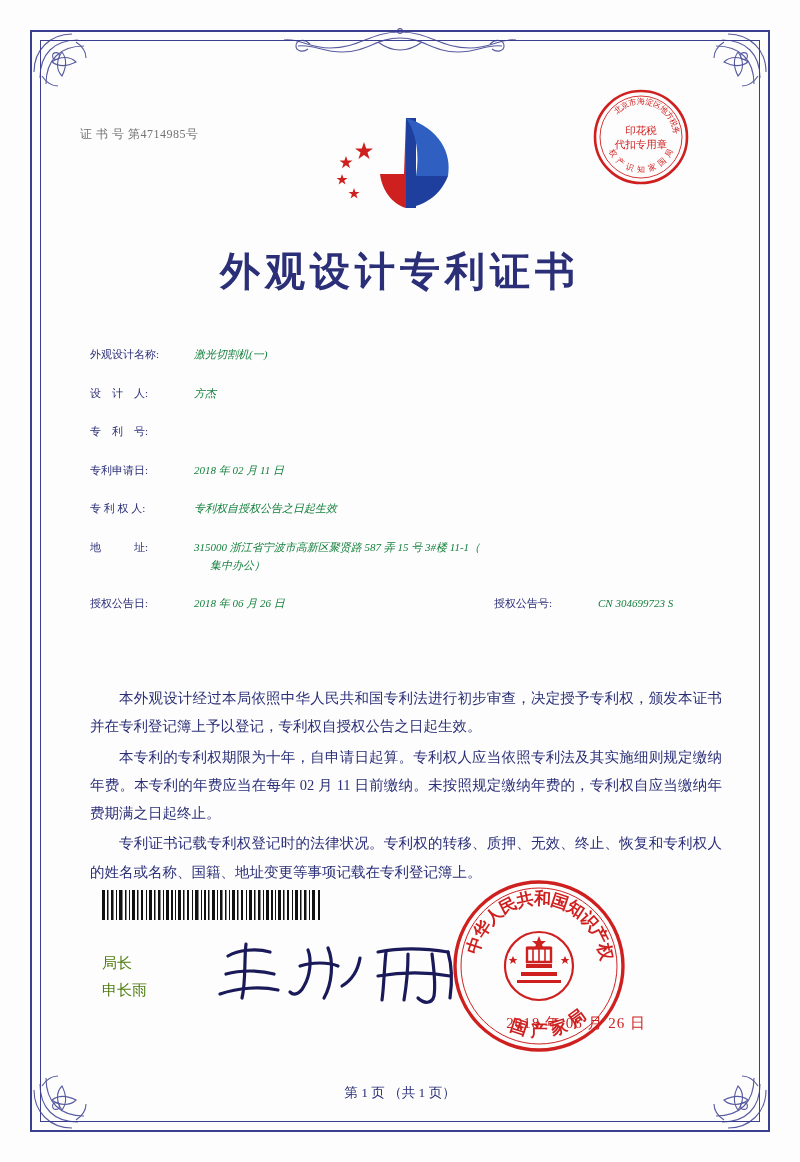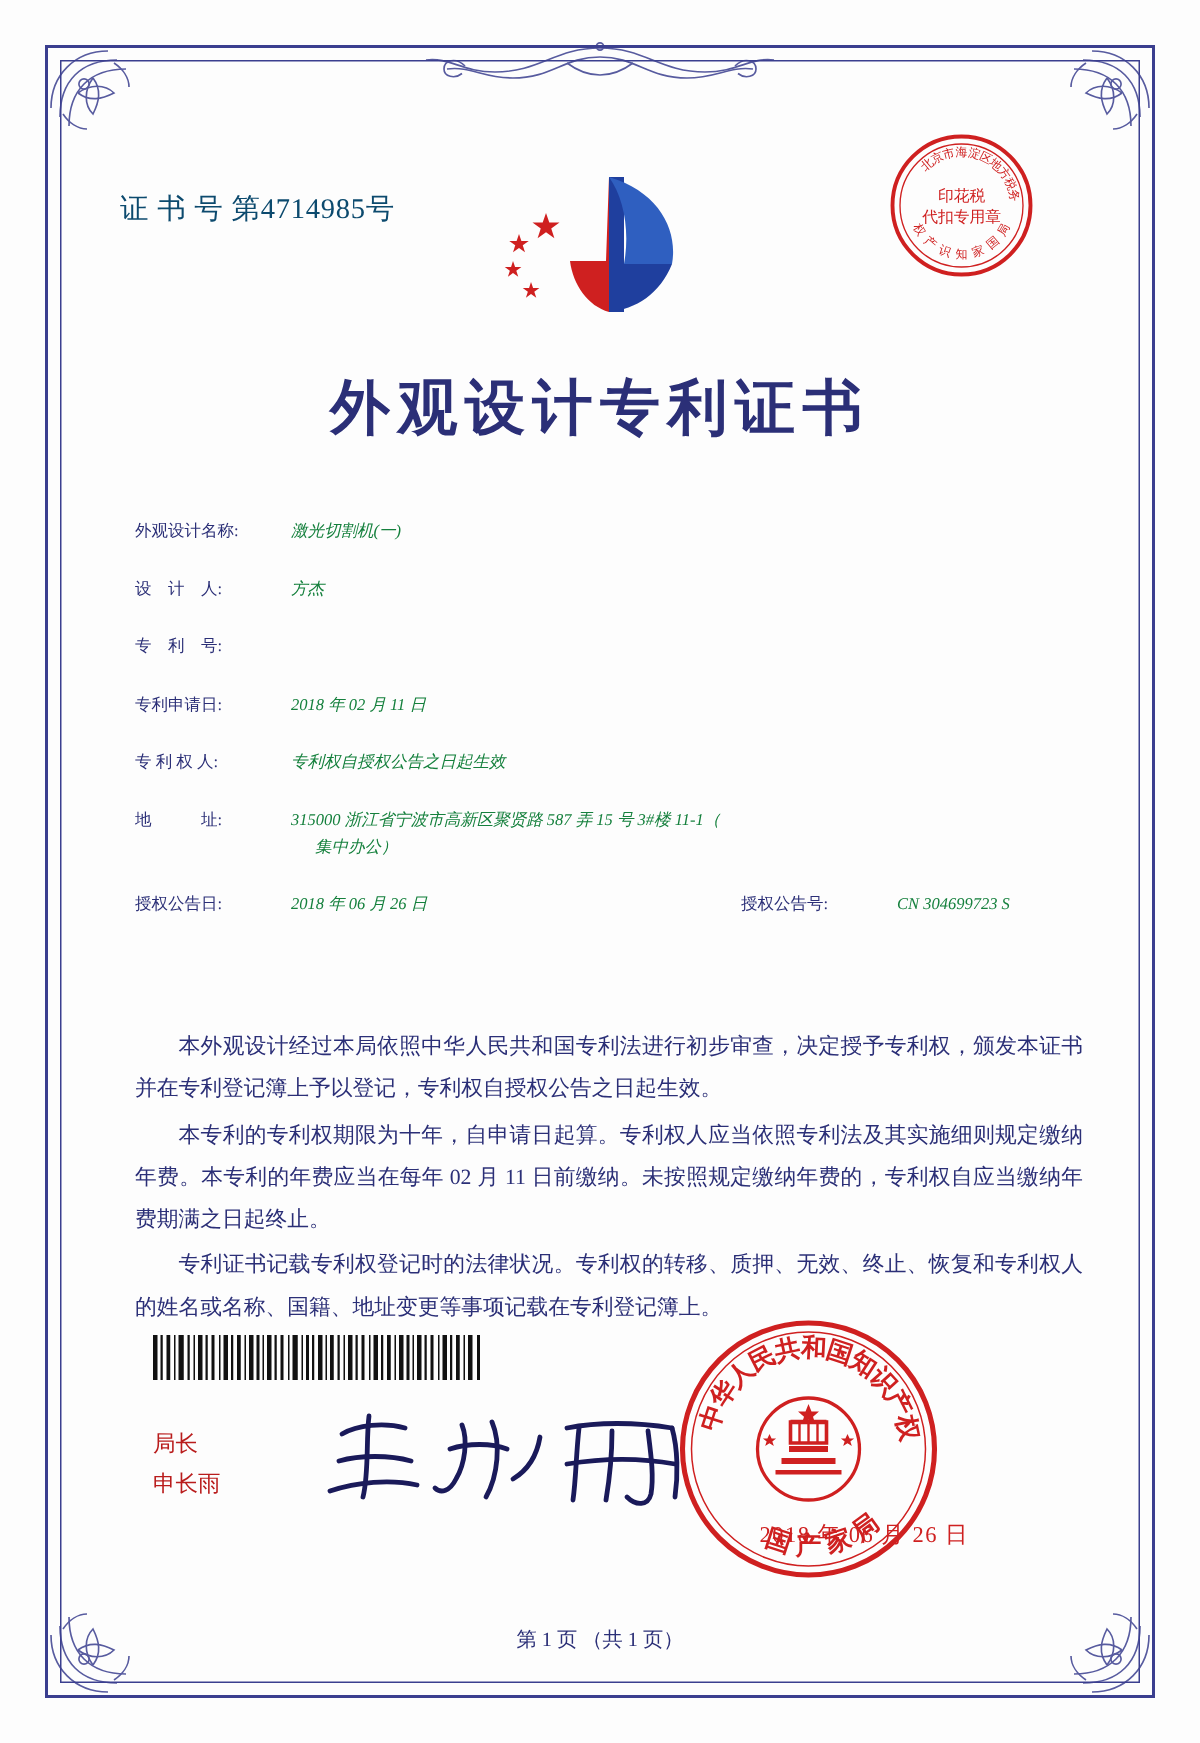--- a/index.html
+++ b/index.html
@@ -62,23 +62,23 @@
     left: 62px;
     top: 64px;
     right: 62px;
     bottom: 52px;
   }
 
   .cert-no {
     position: absolute;
     left: 18px;
     top: 62px;
-    font-size: 19px;
+    font-size: 12px;
     letter-spacing: .5px;
-    color: #0c4a6e;
+    color: #737373;
   }
 
   .logo {
     position: absolute;
     left: 50%;
     top: 48px;
     transform: translateX(-50%);
     width: 160px;
     height: 110px;
   }
@@ -153,21 +153,21 @@
     height: 30px;
   }
   .barcode svg { width: 100%; height: 100%; display: block; }
 
   .director {
     position: absolute;
     left: 40px;
     top: 886px;
     font-size: 15px;
     line-height: 1.8;
-    color: #b91c1c;
+    color: #4d7c0f;
   }
 
   .signature {
     position: absolute;
     left: 150px;
     top: 872px;
     width: 270px;
     height: 72px;
   }
   .signature svg { width: 100%; height: 100%; display: block; }

